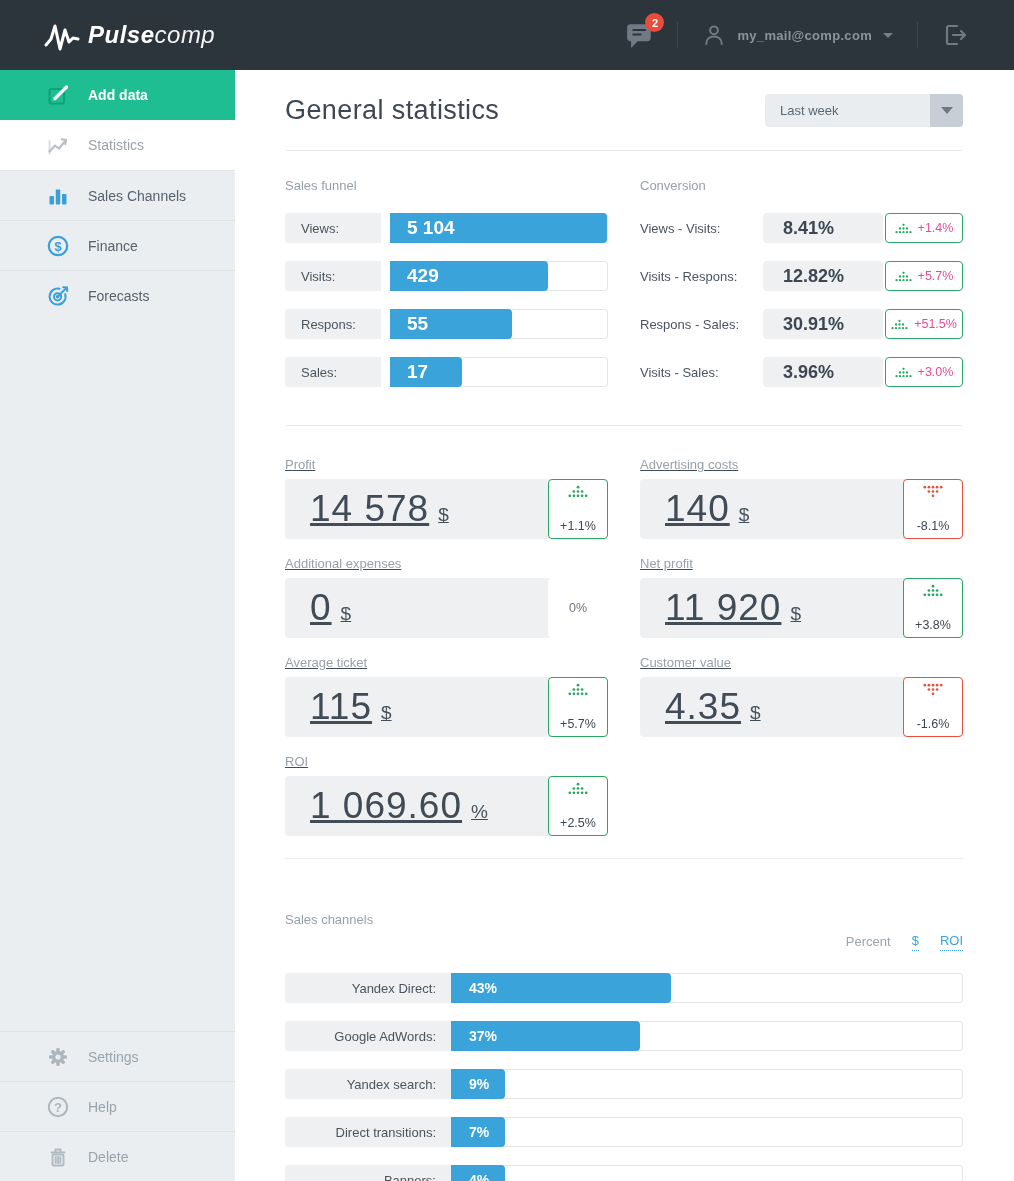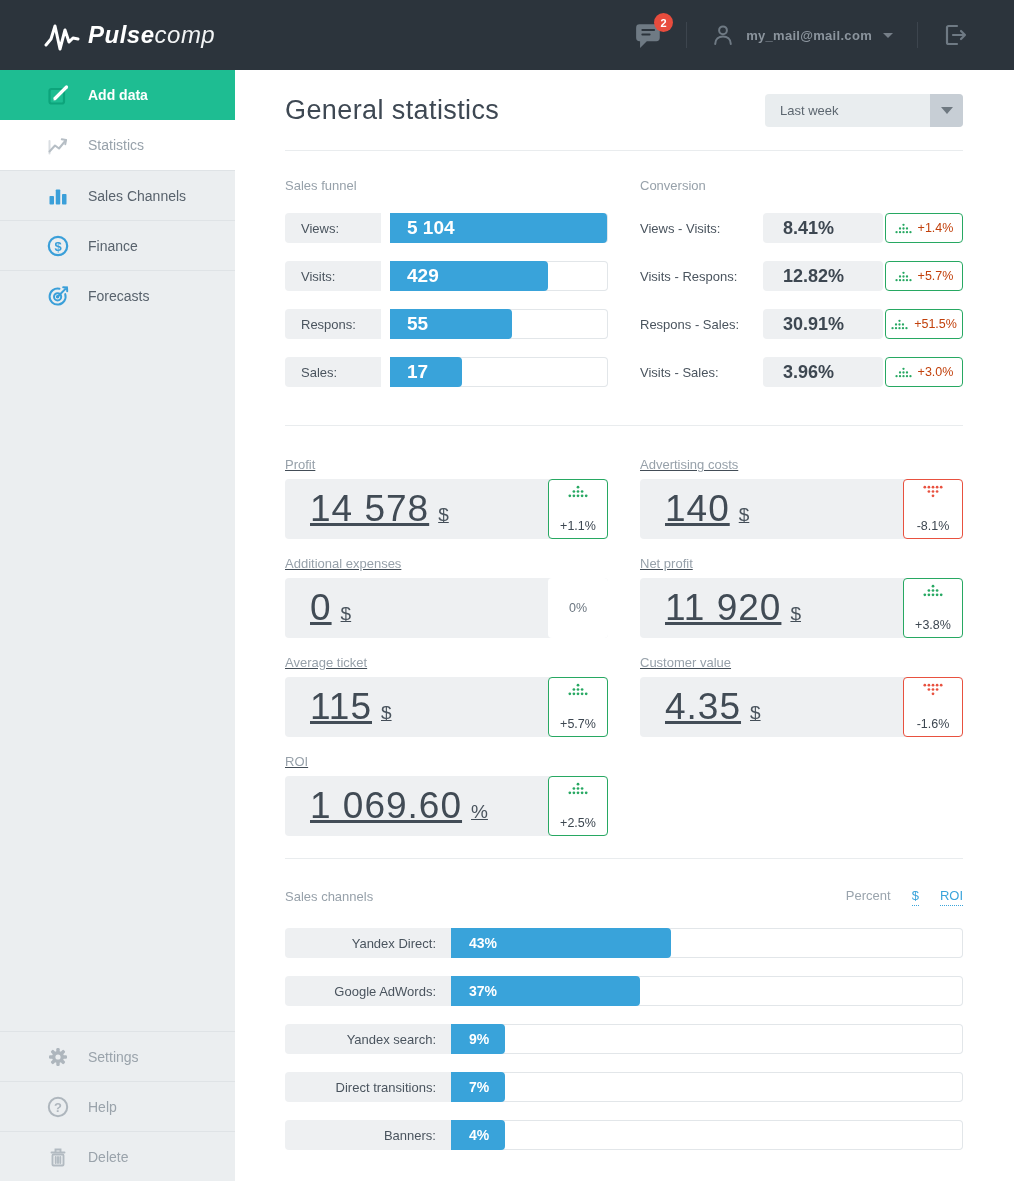--- a/index.html
+++ b/index.html
@@ -58,42 +58,42 @@
       padding-left:16px; font-size:13px; color:#4a545e; }
   .ftrack { flex:1; border:1px solid #e2e6e9; border-left:none; border-radius:0 4px 4px 0; position:relative; background:#fff; }
   .fbar { position:absolute; top:-1px; left:0; height:30px; background:#39a3da; border-radius:0 4px 4px 0;
       display:flex; align-items:center; padding-left:17px; color:#fff; font-weight:700; font-size:19px; }
 
   .crow { display:flex; align-items:center; height:30px; }
   .clabel { flex:1; font-size:13px; color:#4a545e; }
   .cpill { width:120px; height:30px; background:#eef0f2; border-radius:4px; display:flex; align-items:center;
       padding-left:20px; font-weight:700; font-size:18px; color:#3d4751; }
   .cbadge { width:78px; height:30px; margin-left:2px; border:1px solid #27a862; border-radius:4px;
-      display:flex; align-items:center; justify-content:center; gap:6px; font-size:12.5px; color:#c2410c; background:#fff; }
+      display:flex; align-items:center; justify-content:center; gap:6px; font-size:12.5px; color:#ec4899; background:#fff; }
   .cbadge svg { width:17px; height:11px; color:#27a862; }
 
   
   .kgrid { display:grid; grid-template-columns:323px 323px; column-gap:32px; row-gap:17px; padding:31px 0 22px;text-decoration:underline; }
   .klabel { font-size:13px; color:#97a1aa; margin-bottom:7px; }
   .kcard { height:60px; background:#eef0f2; border-radius:4px; position:relative; display:flex; align-items:center; padding-left:25px; }
   .knum { font-size:37px; font-weight:300; color:#414b55; letter-spacing:1px; }
   .kunit { font-size:19px; color:#4a545e; margin-left:9px; margin-top:12px; }
   .kbadge { position:absolute; right:0; top:0; width:60px; height:60px; background:#fff; border-radius:4px;
       display:flex; flex-direction:column; align-items:center; justify-content:center; gap:21px; font-size:12.5px; color:#3d4751; }
   .kbadge svg { width:20px; height:13px; }
   .kbadge[data-trend="up"]   { border:1px solid #27a862; }
   .kbadge[data-trend="down"] { border:1px solid #e8513f; }
   .kbadge[data-trend="up"] svg   { color:#27a862; }
   .kbadge[data-trend="down"] svg { color:#e8513f; }
   .kbadge[data-trend="flat"] { color:#6b7680; }
 
   
   .channels { padding-top:29px; }
   .ch-head { display:flex; align-items:center; justify-content:space-between; margin-bottom:22px; }
-  .modes { display:flex; gap:21px; font-size:13px; align-items:flex-start; }
+  .modes { display:flex; gap:21px; font-size:13px; align-items:center;margin-top:45px; }
   .mode { color:#3aa4db; border-bottom:1px dotted #3aa4db; padding-bottom:2px; cursor:pointer; }
   .mode[data-active="true"] { color:#9aa4ad; border-bottom:none; cursor:default; }
   .chrow { display:flex; height:30px; }
   .chlabel { width:166px; background:#eef0f2; border-radius:4px 0 0 4px; display:flex; align-items:center;
       justify-content:flex-end; padding-right:15px; font-size:13px; color:#4a545e; }
   .chtrack { flex:1; border:1px solid #e2e6e9; border-left:none; border-radius:0 4px 4px 0; position:relative; background:#fff; }
   .chbar { position:absolute; top:-1px; left:0; height:30px; background:#39a3da; border-radius:0 4px 4px 0;
       display:flex; align-items:center; padding-left:18px; color:#fff; font-weight:700; font-size:14px; min-width:54px; }
 </style>
 </head>
@@ -113,21 +113,21 @@
         <path stroke="#2c343c" stroke-width="1.7" stroke-linecap="round" d="M6.5,7 H17 M6.5,11 H13"></path>
       </svg>
       <span class="noti-badge">2</span>
     </div>
     <div class="vsep"></div>
     <div class="user">
       <svg viewBox="0 0 24 24" fill="none" stroke="#6f7a84" stroke-width="2" stroke-linecap="round">
         <circle cx="12" cy="7.3" r="3.9"></circle>
         <path d="M4.2,21 C4.2,15.6 8,13.4 12,13.4 C16,13.4 19.8,15.6 19.8,21"></path>
       </svg>
-      <span class="user-email">my_mail@mail.com</span>
+      <span class="user-email">my_mail@comp.com</span>
       <span class="caret-down"></span>
     </div>
     <div class="vsep"></div>
     <div class="logout">
       <svg viewBox="0 0 26 26" fill="none" stroke="#6f7a84" stroke-width="2.2" stroke-linecap="round" stroke-linejoin="round">
         <path d="M15,4 H6.5 a1.5,1.5 0 0 0 -1.5,1.5 V20.5 a1.5,1.5 0 0 0 1.5,1.5 H15"></path>
         <path d="M11,13 H23 M19,9 L23,13 L19,17"></path>
       </svg>
     </div>
   </div>

